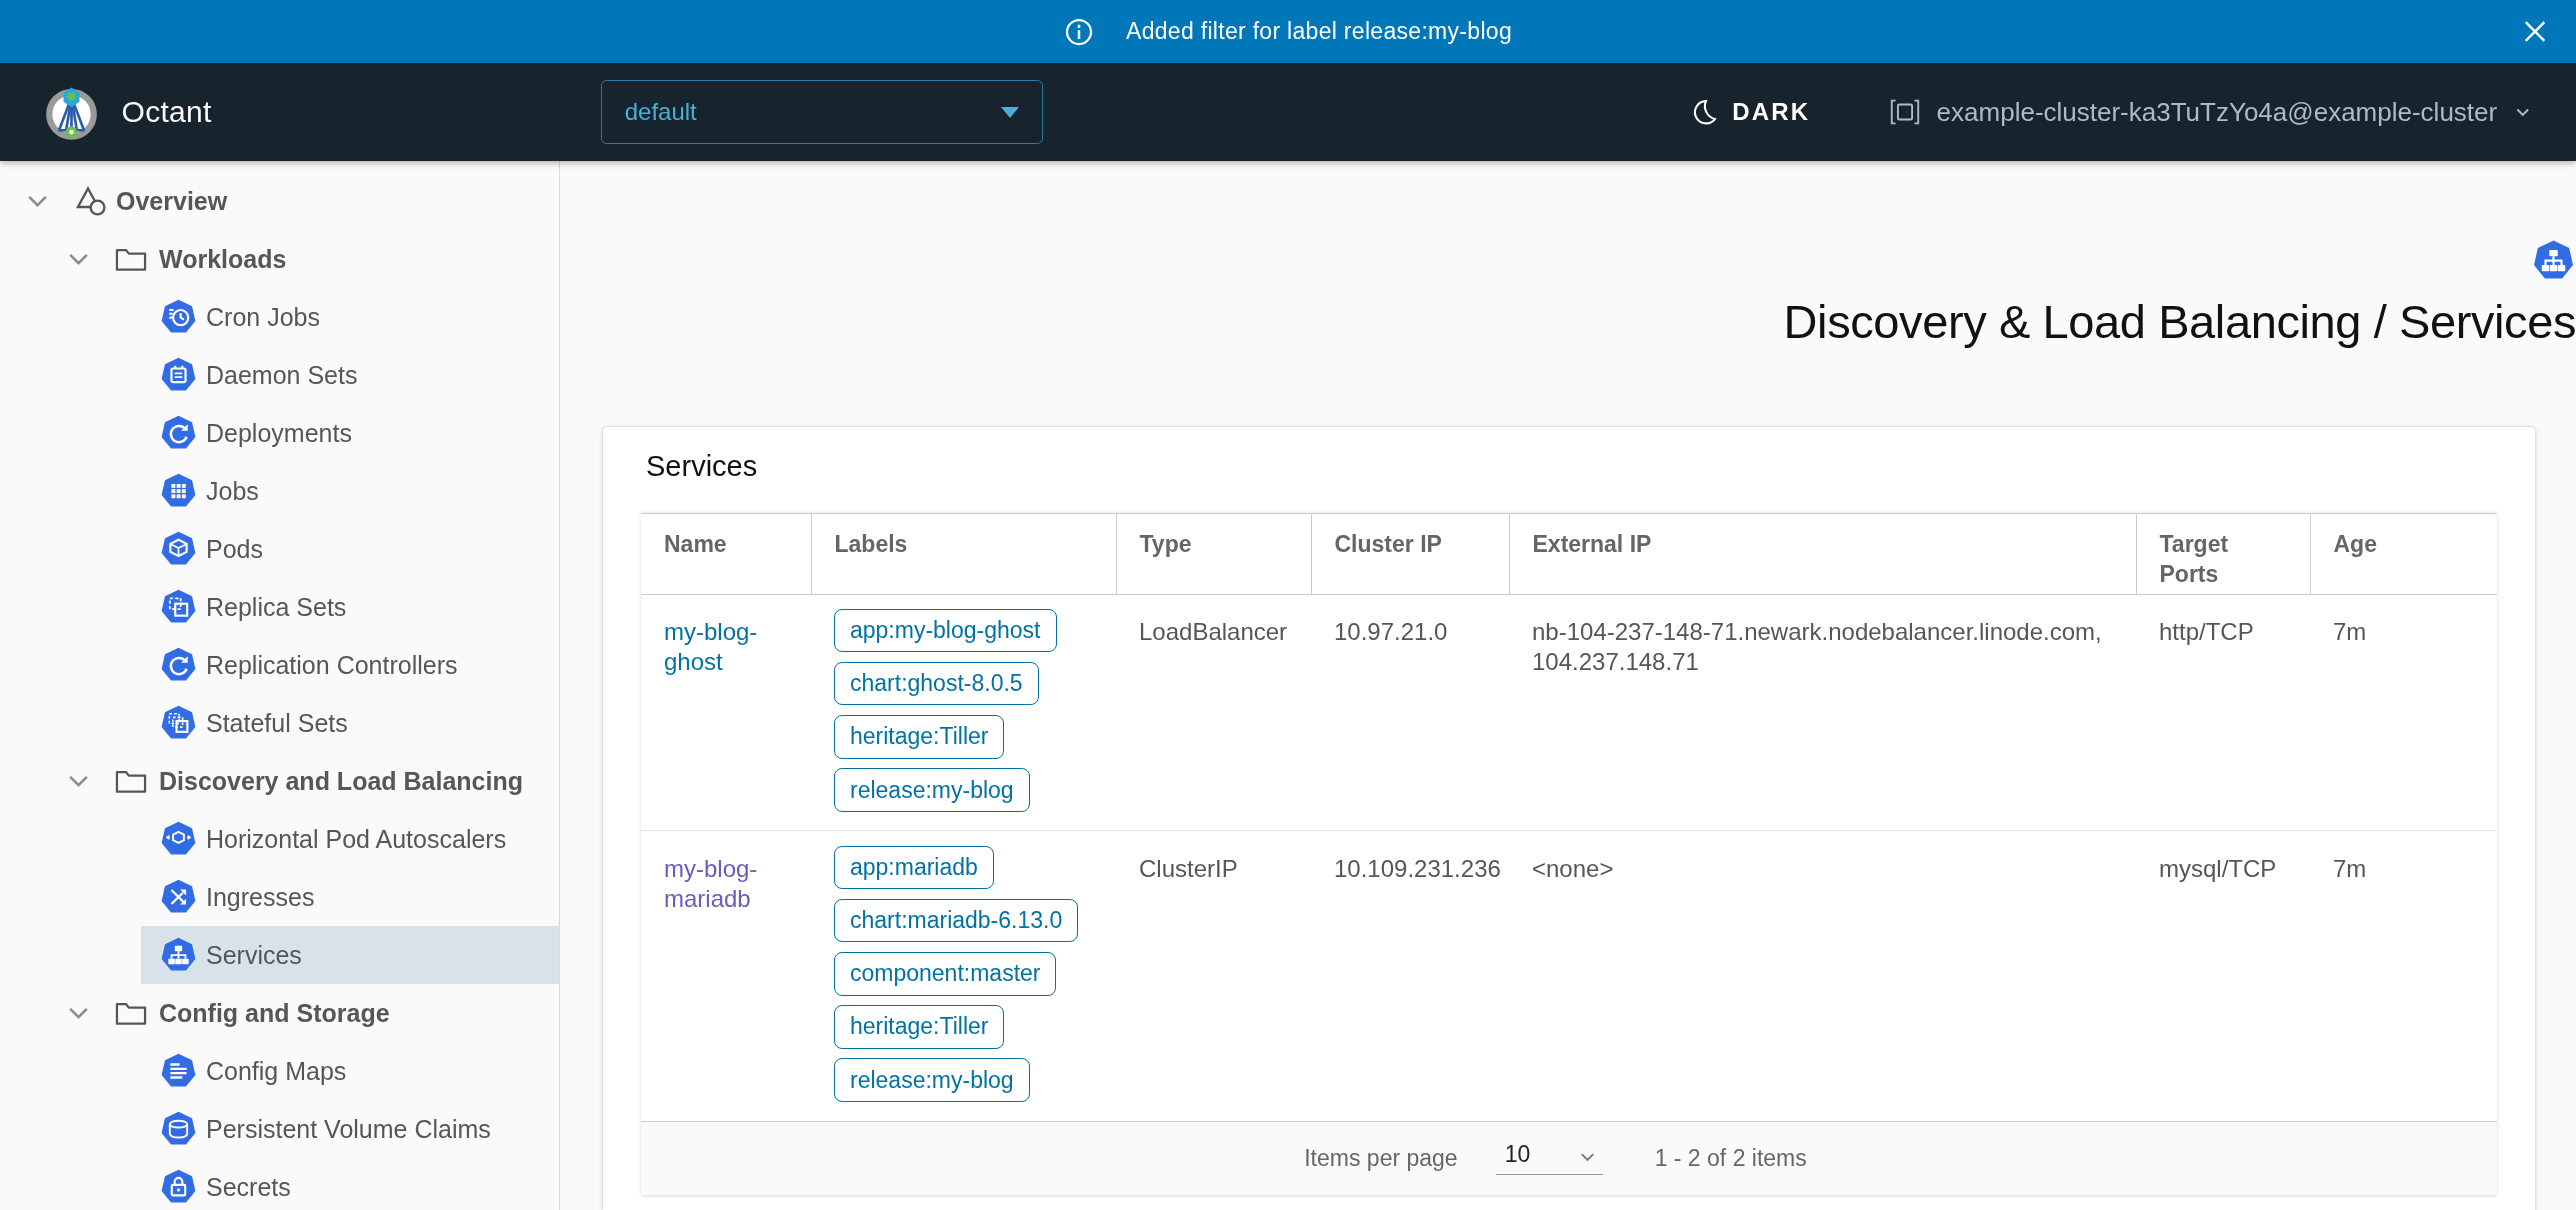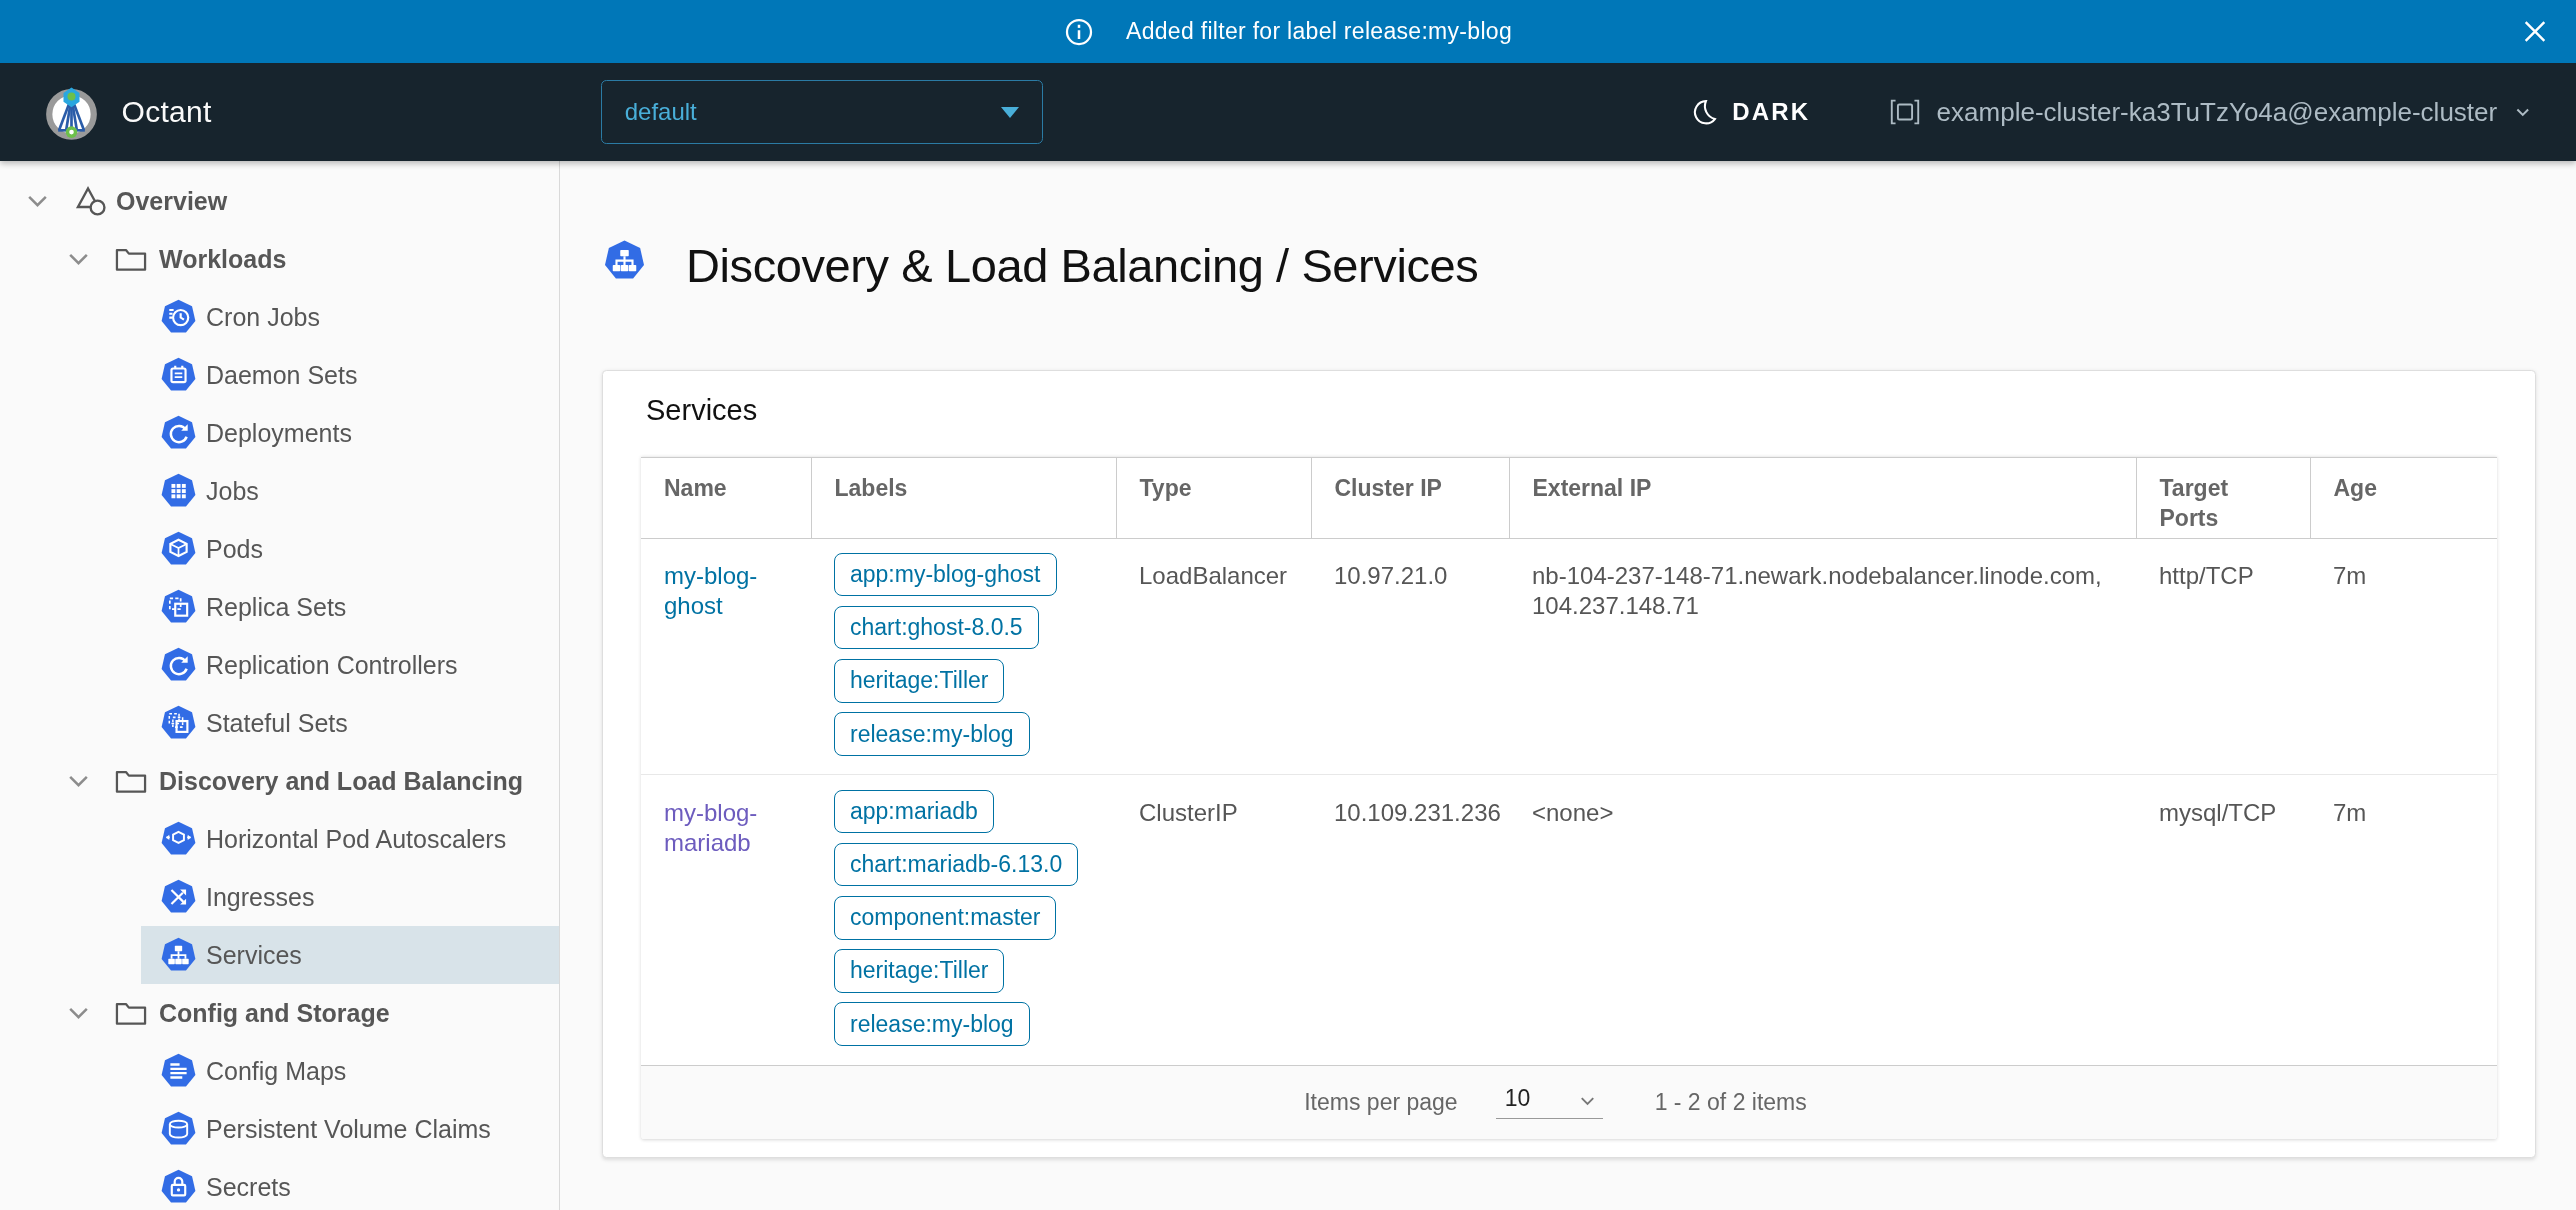--- a/index.html
+++ b/index.html
@@ -42,21 +42,21 @@
   .trow .ticon{position:absolute;top:50%;transform:translateY(-50%);display:flex;}
   .trow .tlabel{position:absolute;top:50%;transform:translateY(-50%);white-space:nowrap;}
   .trow.lvl0 .chev{left:25px;}  .trow.lvl0 .ticon{left:72px;}  .trow.lvl0 .tlabel{left:116px;font-weight:700;}
   .trow.lvl1 .chev{left:66px;}  .trow.lvl1 .ticon{left:113px;} .trow.lvl1 .tlabel{left:159px;font-weight:700;}
   .trow.lvl2 .ticon{left:159px;} .trow.lvl2 .tlabel{left:206px;}
   .trow.selected{background:linear-gradient(to right,rgba(0,0,0,0) 141px,#d8e3e9 141px);}
   .k8s-ic{width:39px;height:39px;display:block;}
 
   
   .main{position:absolute;top:161px;left:561px;width:2015px;height:1049px;background:#fafafa;overflow:hidden;}
-  .ptitle{display:flex;align-items:flex-start;gap:39px;margin:77px 0 0 41px;}
+  .ptitle{display:flex;align-items:flex-end;gap:11px;margin:77px 0 0 41px;flex-direction:column;}
   .ptitle .k8s-ic{width:45px;height:45px;}
   .ptitle h1{margin:0;font-size:47px;font-weight:400;color:#111;letter-spacing:-0.4px;}
 
   .card{margin:77px 40px 0 41px;background:#fff;border:0.9px solid #dedede;border-radius:4.5px;
         box-shadow:0 1.8px 3.6px rgba(120,120,120,.22);}
   .card h2{margin:23px 0 30px 43px;font-size:29px;font-weight:400;color:#111;}
 
   .dgrid{margin:0 38px 18px;border-radius:0 0 3.6px 3.6px;overflow:hidden;
          box-shadow:0 0.9px 3.6px rgba(0,0,0,.16);}
   table{width:100%;border-collapse:collapse;table-layout:fixed;border-top:1.8px solid #cccccc;

